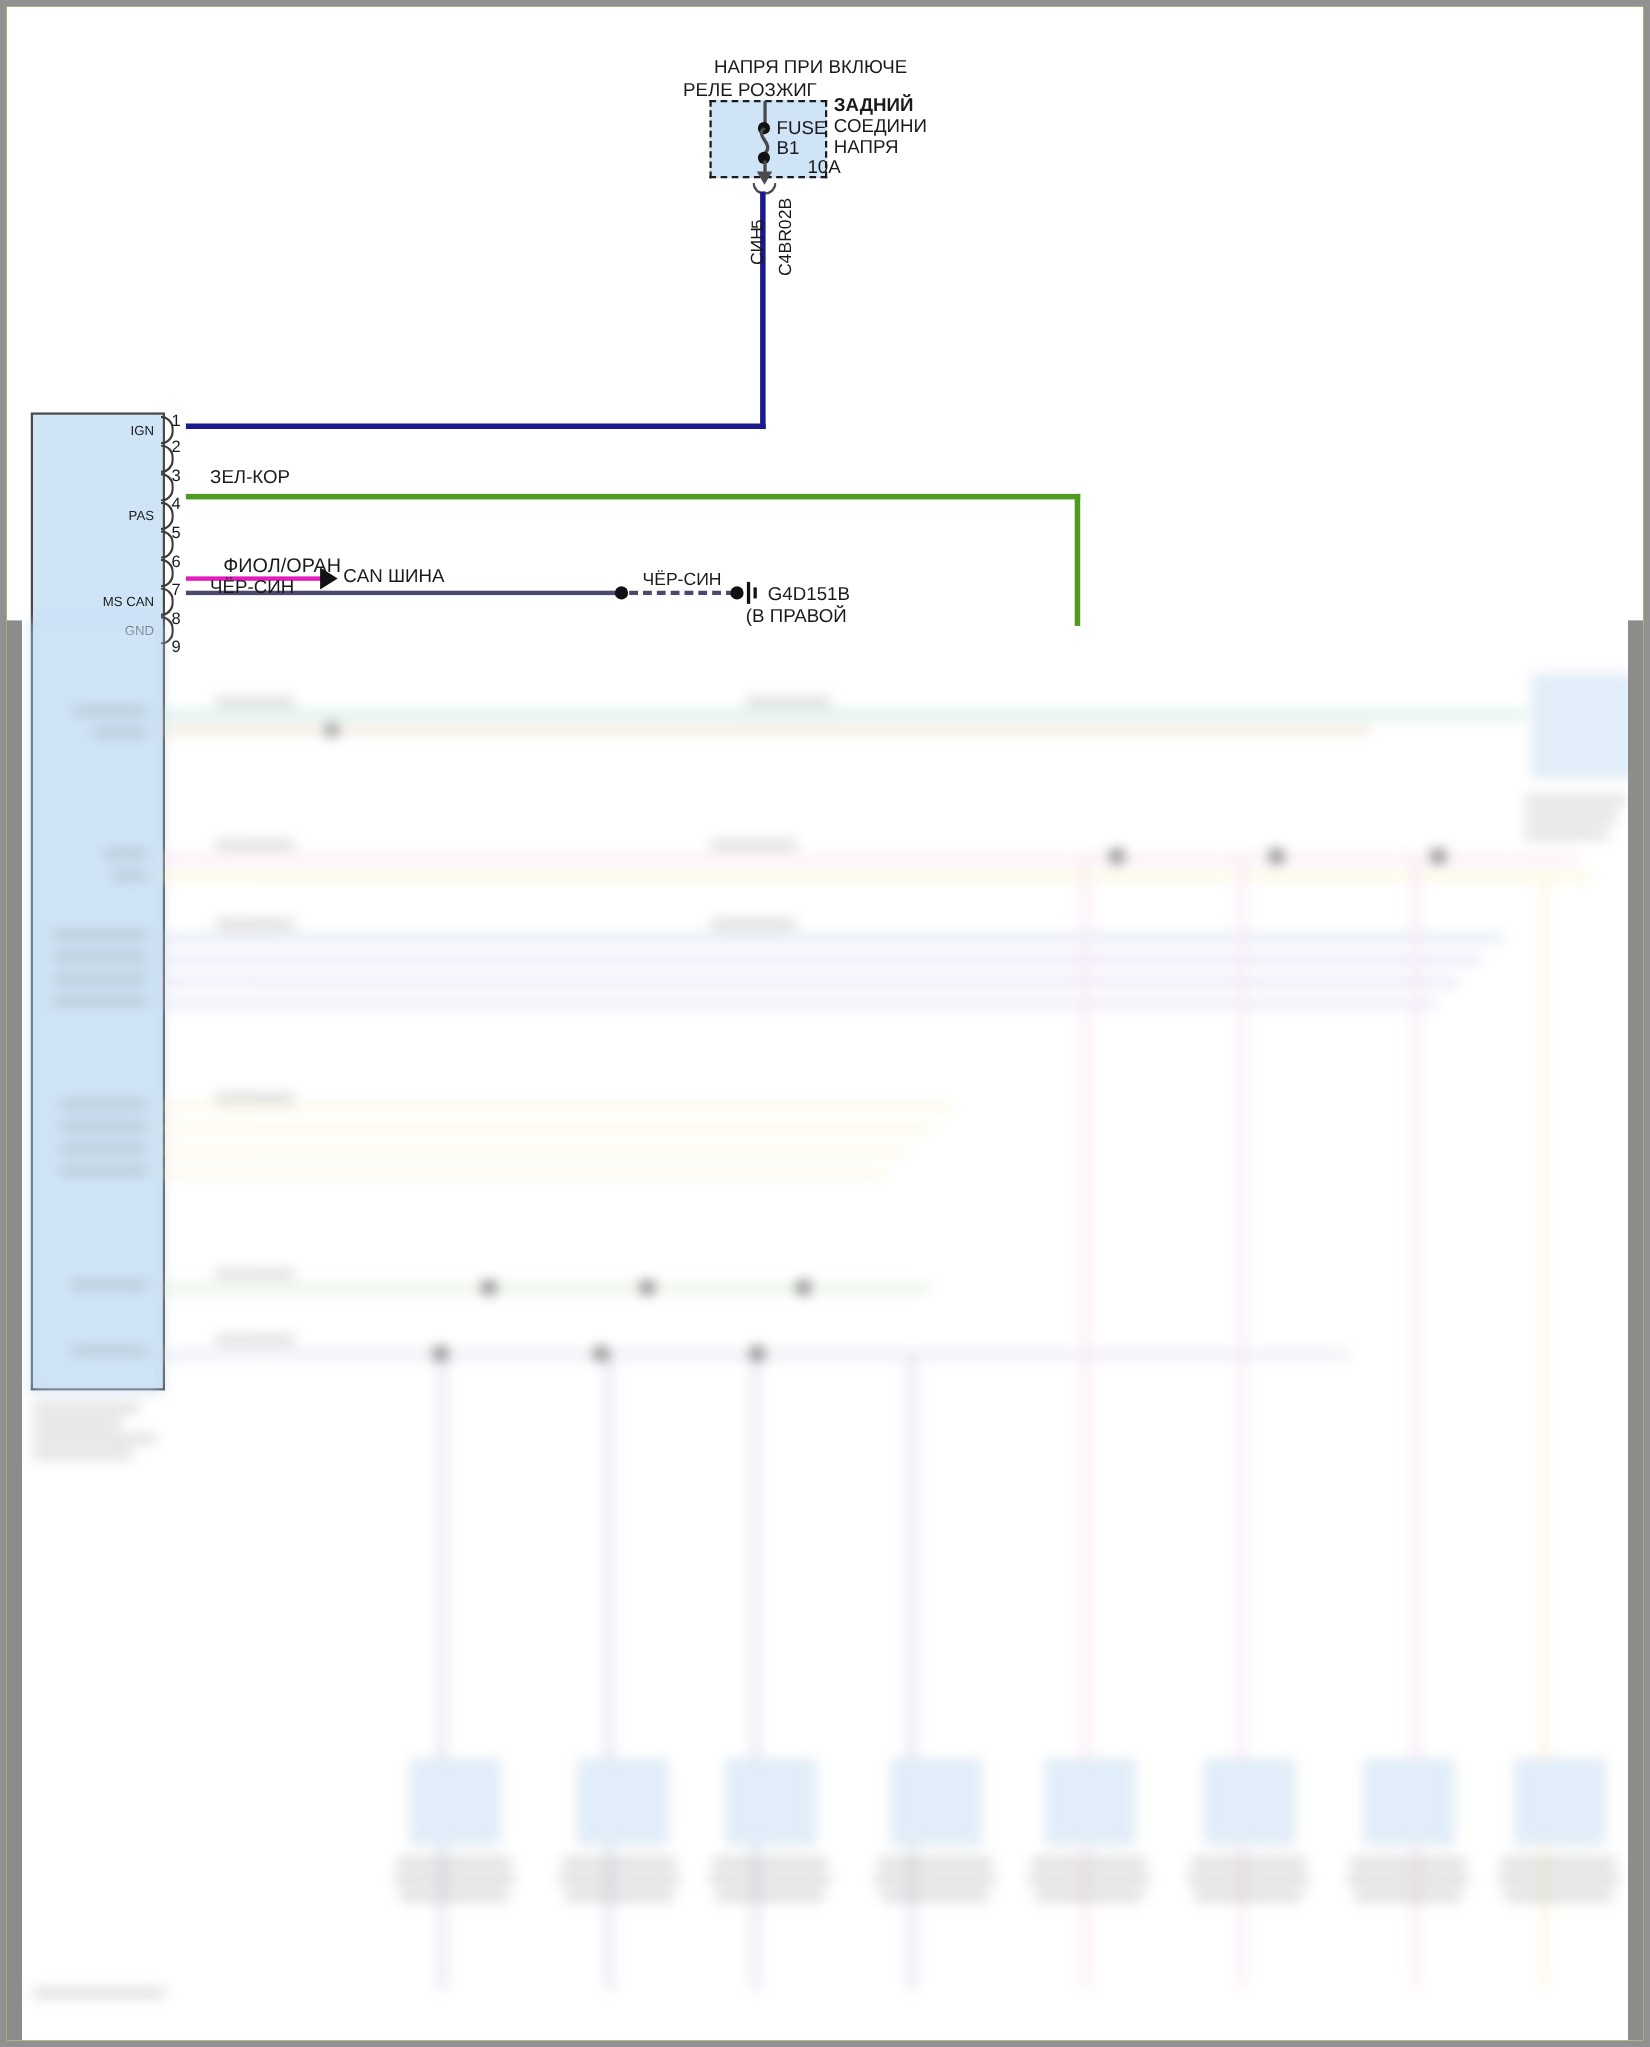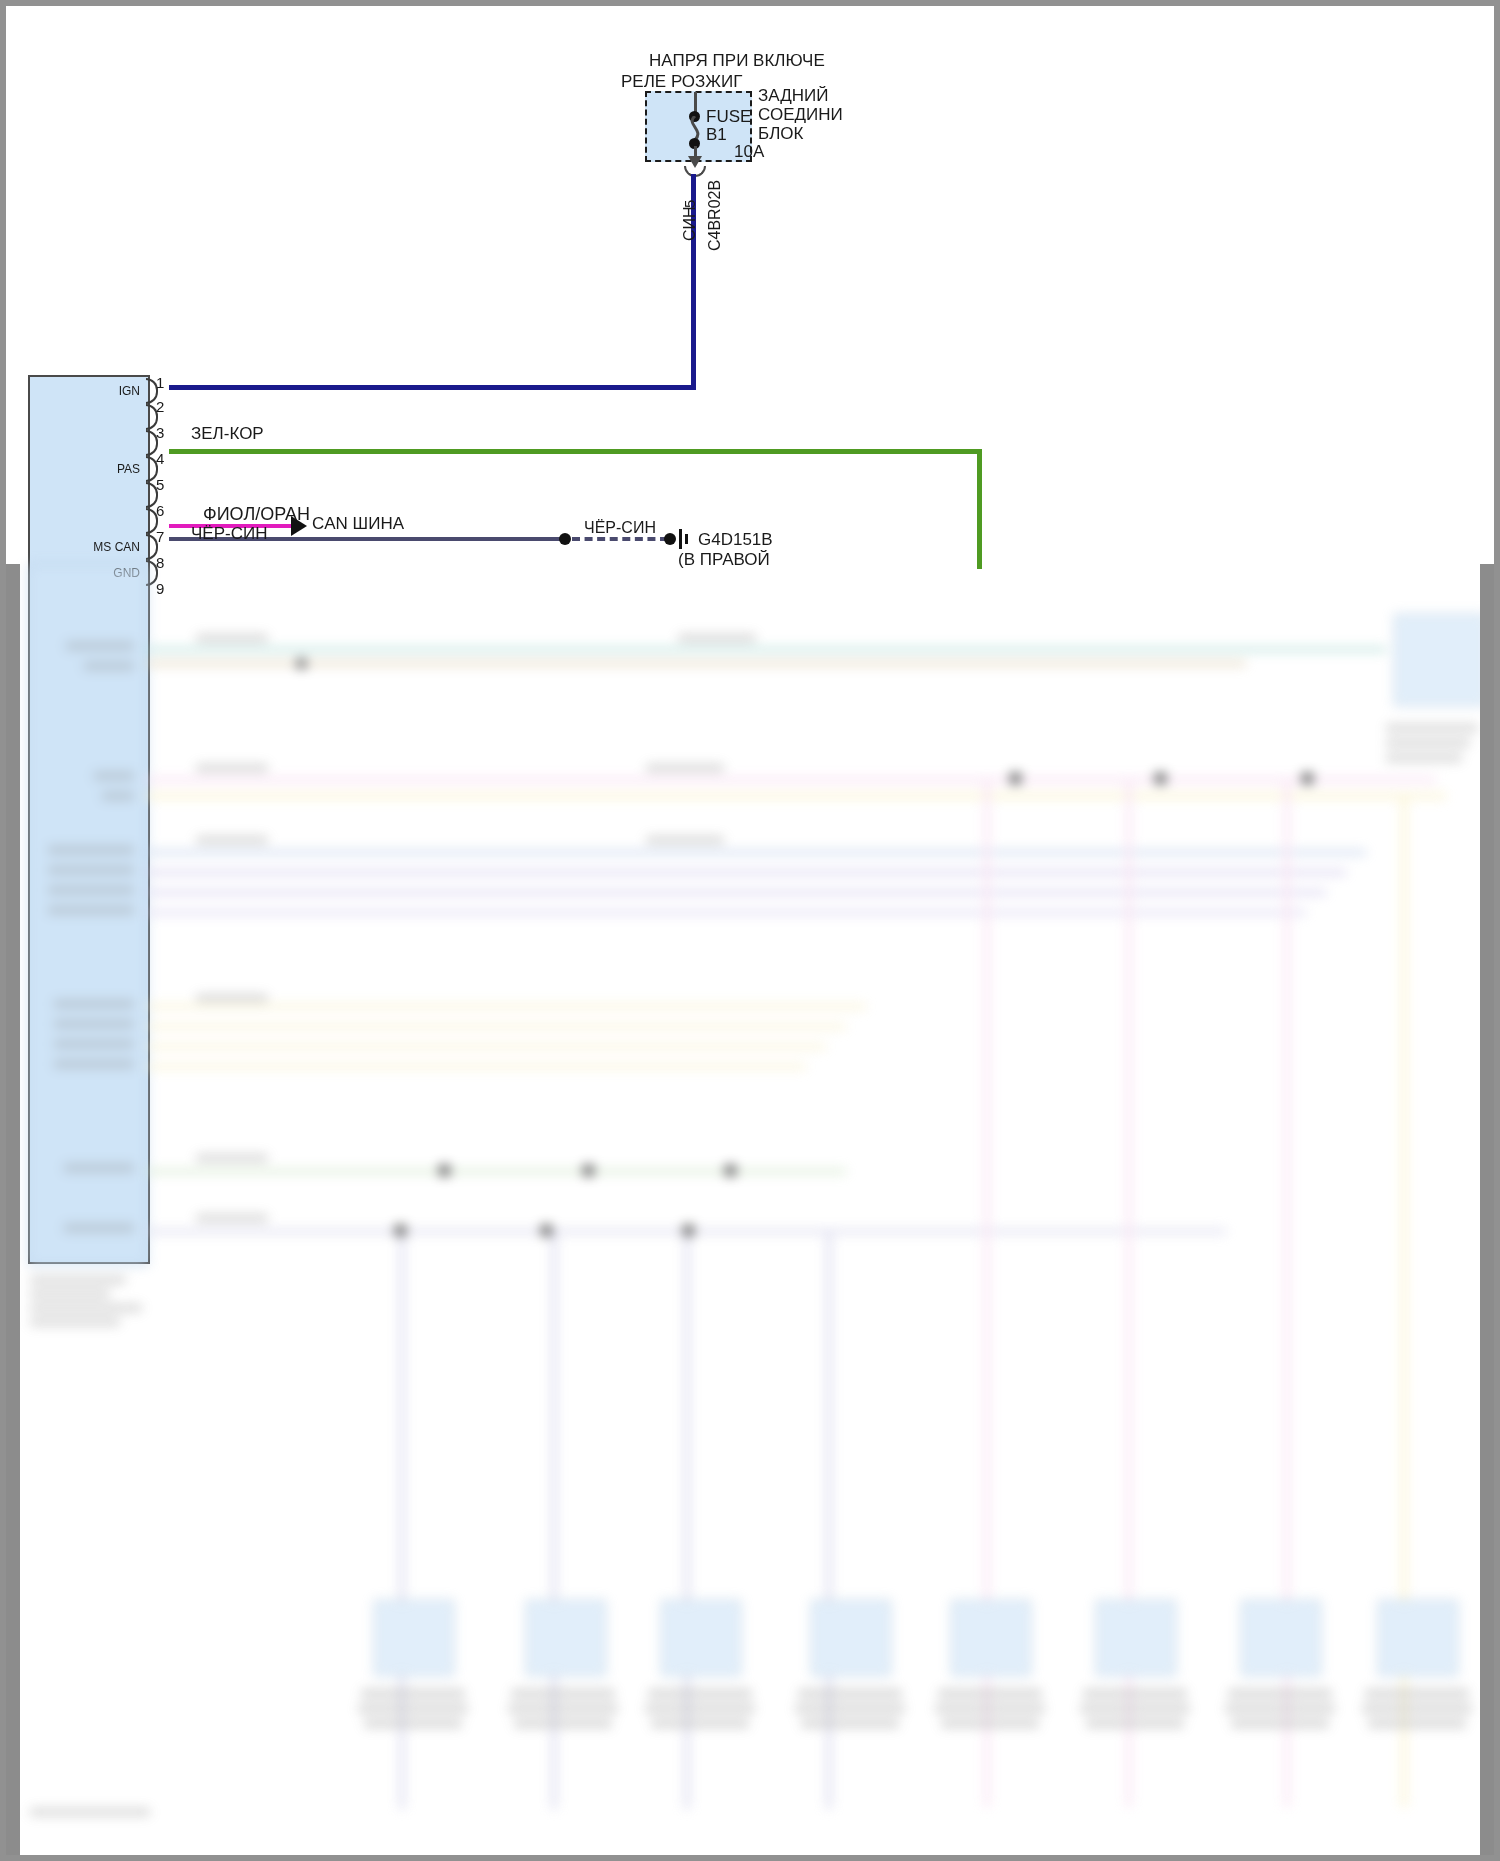--- a/index.html
+++ b/index.html
@@ -70,23 +70,23 @@
 <body>
 
 <div id="page">
   <div id="sheet">
 
     <div class="lbl" style="left:643px;top:45px;font-size:17px;">НАПРЯ ПРИ ВКЛЮЧЕ</div>
     <div class="lbl" style="left:615px;top:66px;font-size:17px;">РЕЛЕ РОЗЖИГ</div>
 
     <div id="fuseblock"></div>
 
-    <div class="lbl" style="left:752px;top:80px;font-size:17px;">ЗАДНИЙ</div>
+    <div class="lbl" style="left:752px;top:80px;font-size:17px;font-weight:bold;">ЗАДНИЙ</div>
     <div class="lbl" style="left:752px;top:99px;font-size:17px;text-align:right;">СОЕДИНИ</div>
-    <div class="lbl" style="left:752px;top:118px;font-size:17px;">БЛОК</div>
+    <div class="lbl" style="left:752px;top:118px;font-size:17px;">НАПРЯ</div>
 
     <div class="wire" style="left:688px;top:86px;width:3px;height:22px;background:#4a4a4a;"></div>
     <div class="node" style="left:683px;top:105px;width:11px;height:11px;"></div>
     <svg style="position:absolute;left:678px;top:110px;" width="26" height="30">
       <path d="M11 0 C 1 8, 21 14, 11 24" stroke="#4a4a4a" stroke-width="3" fill="none"></path>
     </svg>
     <div class="node" style="left:683px;top:132px;width:11px;height:11px;"></div>
     <div class="wire" style="left:688px;top:140px;width:3px;height:16px;background:#4a4a4a;"></div>
     <div class="downarrow" style="left:682px;top:150px;"></div>
 

